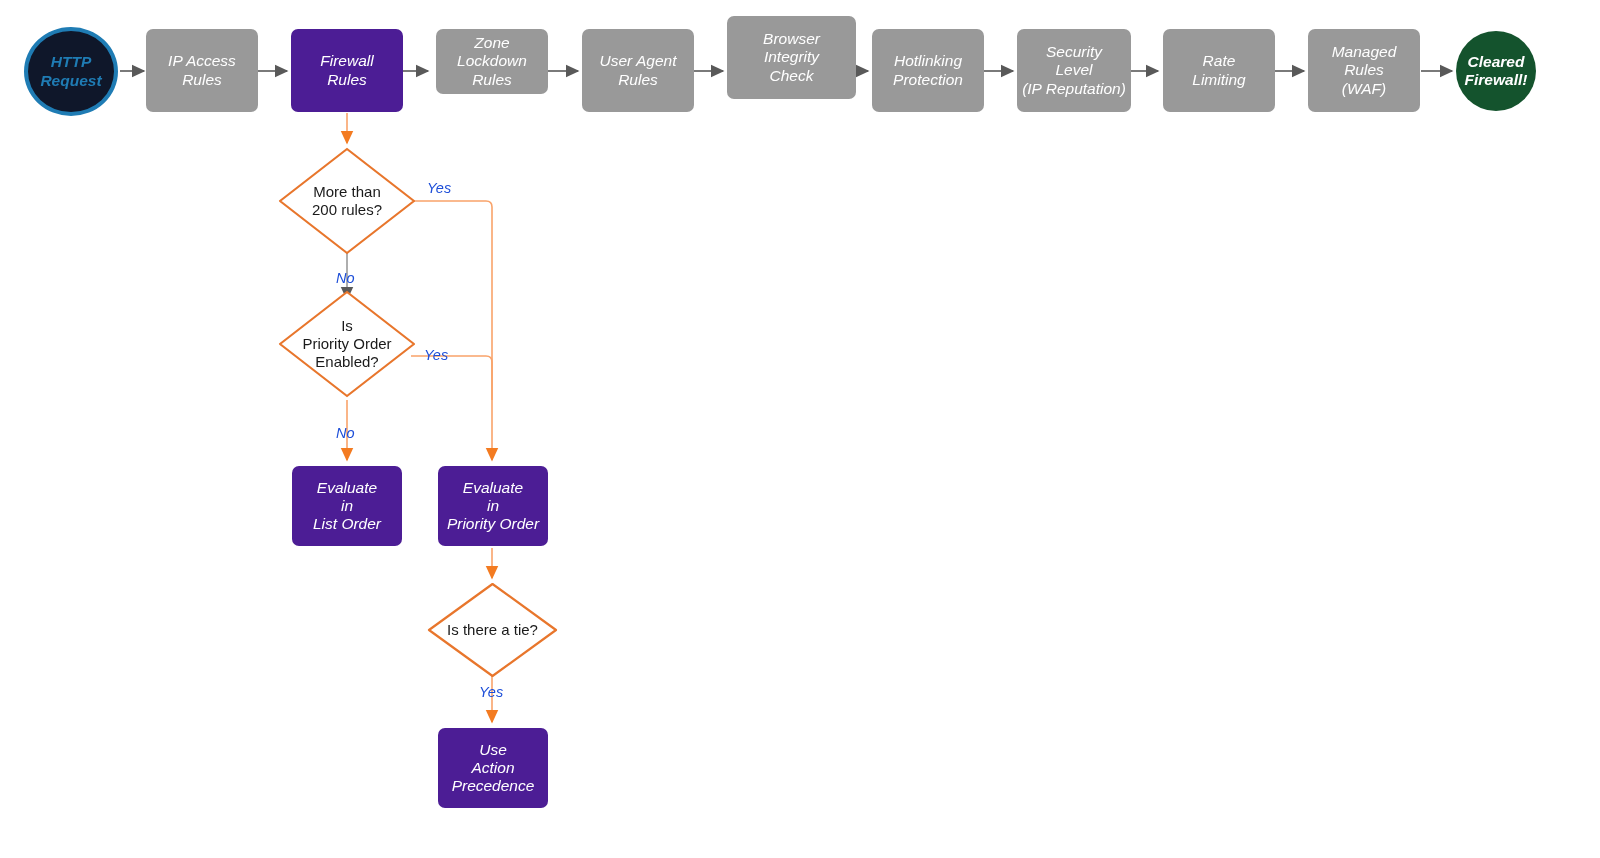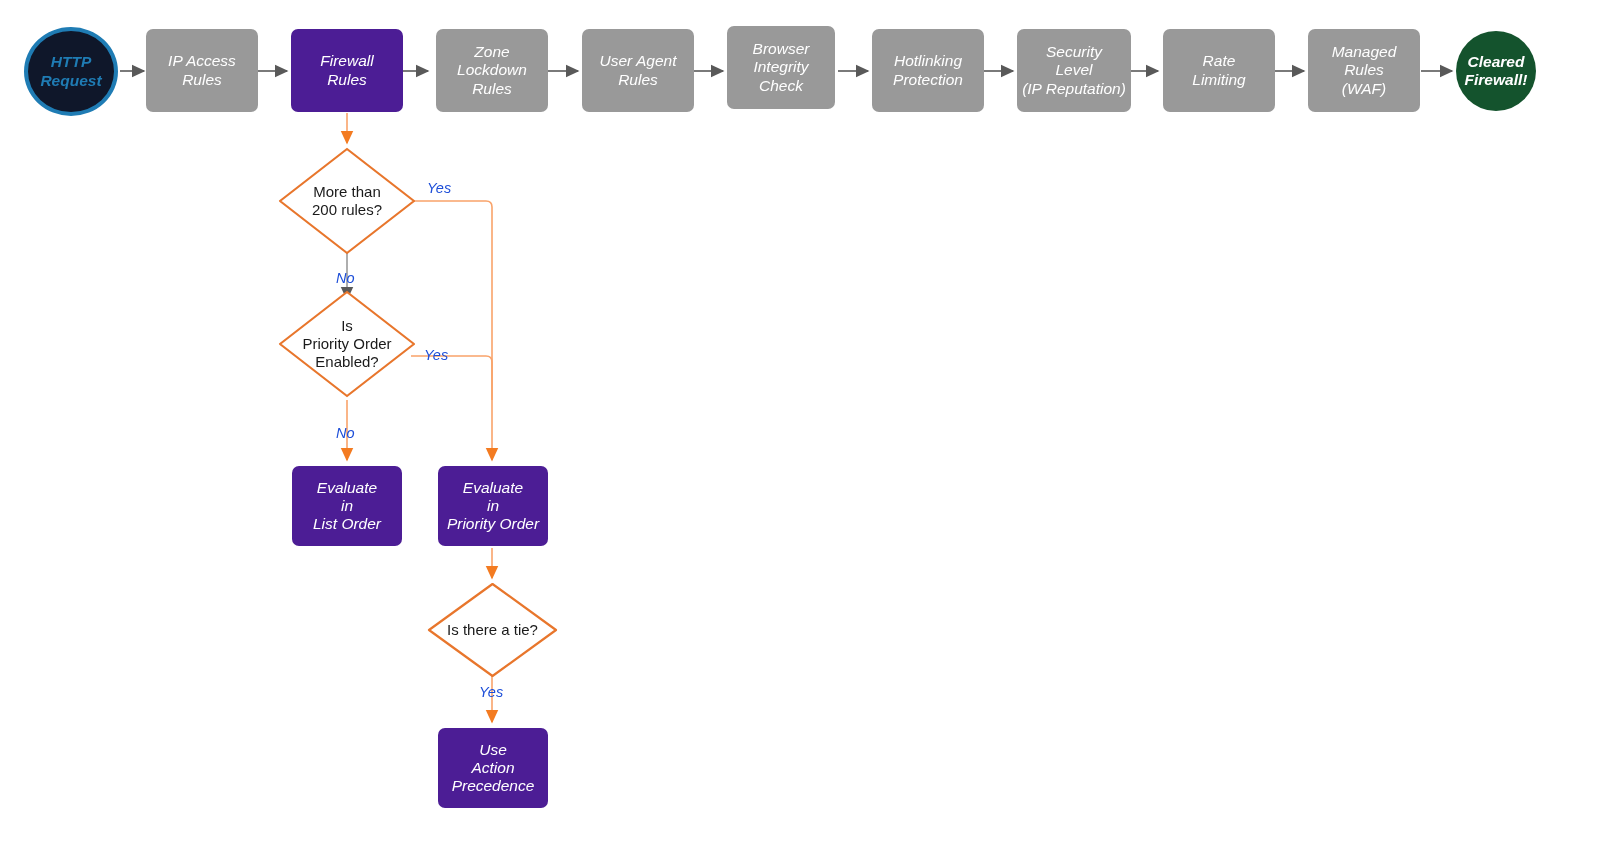--- a/index.html
+++ b/index.html
@@ -156,32 +156,32 @@
   <div class="node box gray" style="left:146px; top:29px; width:112px; height:83px;">
     <span class="node-label">IP Access
 Rules</span>
   </div>
 
   <div class="node box orange" style="left:291px; top:29px; width:112px; height:83px;">
     <span class="node-label">Firewall
 Rules</span>
   </div>
 
-  <div class="node box gray" style="left:436px; top:29px; width:112px; height:83px;">
+  <div class="node box gray" style="left:436px; top:29px; width:112px; height:65px;">
     <span class="node-label">Zone
 Lockdown
 Rules</span>
   </div>
 
   <div class="node box gray" style="left:582px; top:29px; width:112px; height:83px;">
     <span class="node-label">User Agent
 Rules</span>
   </div>
 
-  <div class="node box gray" style="left:727px; top:26px; width:108px; height:83px;">
+  <div class="node box gray" style="left:727px; top:16px; width:129px; height:83px;">
     <span class="node-label">Browser
 Integrity
 Check</span>
   </div>
 
   <div class="node box gray" style="left:872px; top:29px; width:112px; height:83px;">
     <span class="node-label">Hotlinking
 Protection</span>
   </div>
 

